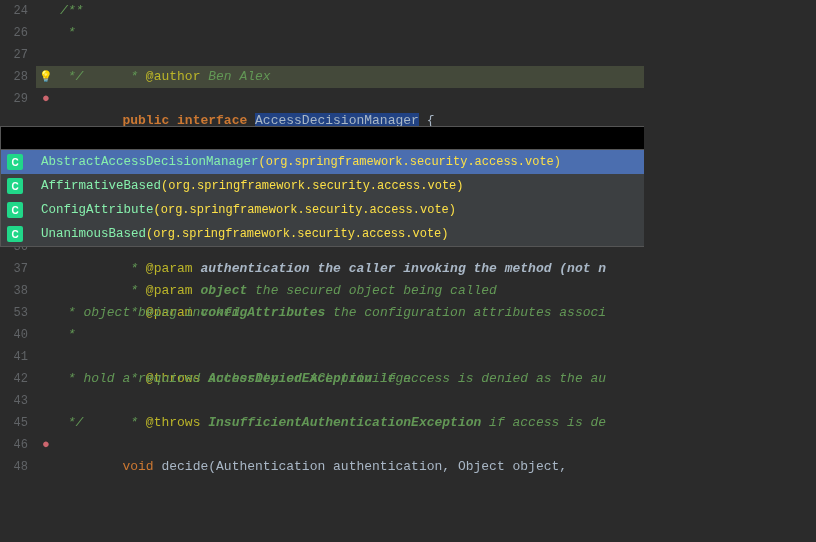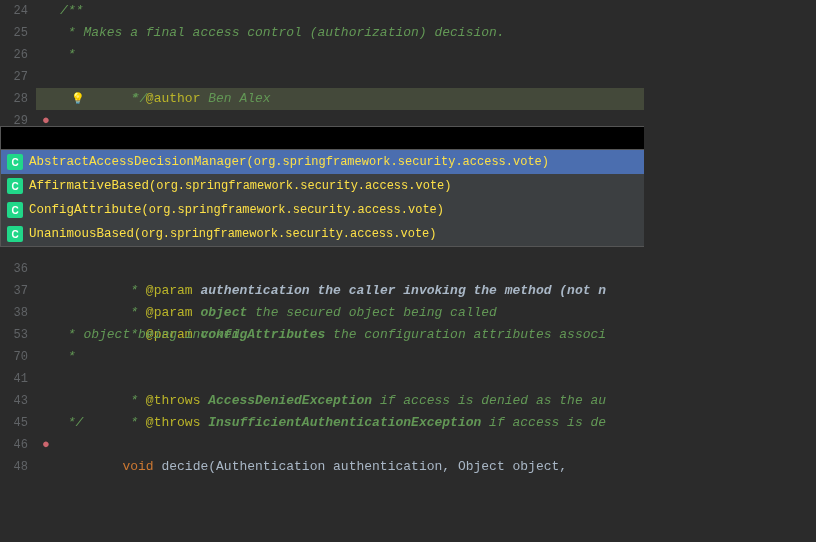--- a/index.html
+++ b/index.html
@@ -118,60 +118,54 @@
       color: #fff;
       font-size: 10px;
       font-weight: bold;
       display: flex;
       align-items: center;
       justify-content: center;
       margin-right: 6px;
       font-family: Arial, sans-serif;
     }
 
-    .ac-class-name { color: #fde047; }
+    .ac-class-name { color: #86efac; margin-left: 12px; }
     .ac-package { color: #fde047; font-size: 12px; }
 
     .bold-param { color: #a9b7c6; font-weight: bold; }
 
     .throws-kw { color: #cc7832; font-weight: bold; }
 
     .gutter-icon {
       color: #6a8759;
       font-size: 11px;
     }
 
     .breakpoint-icon {
       color: #cc666e;
       font-size: 13px;
     }
 
     .line-bg-yellow {
       background: #44493a;
-      gap: 32px;
     }
   </style>
 </head>
 <body>
 
 <div class="editor-container">
 
   <div class="code-area">
 
     <div class="line">
       <span class="line-number">24</span>
       <span class="line-gutter"></span>
       <span class="line-content comment">/**</span>
     </div>
 
-    <div class="line">
-      <span class="line-number">25</span>
-      <span class="line-gutter"></span>
-      <span class="line-content comment"> * Makes a final access control (authorization) decision.</span>
-    </div>
 
     <div class="line">
       <span class="line-number">26</span>
       <span class="line-gutter"></span>
       <span class="line-content comment"> *</span>
     </div>
 
     <div class="line">
       <span class="line-number">27</span>
       <span class="line-gutter"></span>
@@ -252,33 +246,38 @@
       </span>
     </div>
 
     <div class="line">
       <span class="line-number">53</span>
       <span class="line-gutter"></span>
       <span class="line-content comment"> * object being invoked</span>
     </div>
 
     <div class="line">
-      <span class="line-number">70</span>
+      <span class="line-number">40</span>
       <span class="line-gutter"></span>
       <span class="line-content comment"> *</span>
     </div>
 
     <div class="line">
       <span class="line-number">41</span>
       <span class="line-gutter"></span>
       <span class="line-content">
         <span class="comment"> * </span><span class="annotation">@throws</span><span class="comment"> <b>AccessDeniedException</b> if access is denied as the au</span>
       </span>
     </div>
 
+    <div class="line">
+      <span class="line-number">42</span>
+      <span class="line-gutter"></span>
+      <span class="line-content comment"> * hold a required authority or ACL privilege</span>
+    </div>
 
     <div class="line">
       <span class="line-number">43</span>
       <span class="line-gutter"></span>
       <span class="line-content">
         <span class="comment"> * </span><span class="annotation">@throws</span><span class="comment"> <b>InsufficientAuthenticationException</b> if access is de</span>
       </span>
     </div>
 
 

